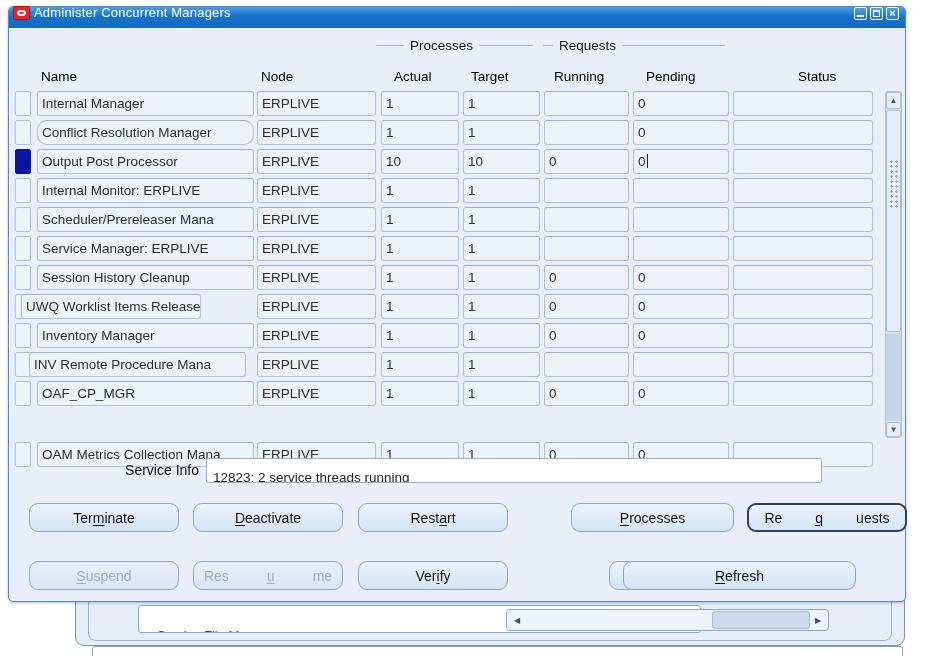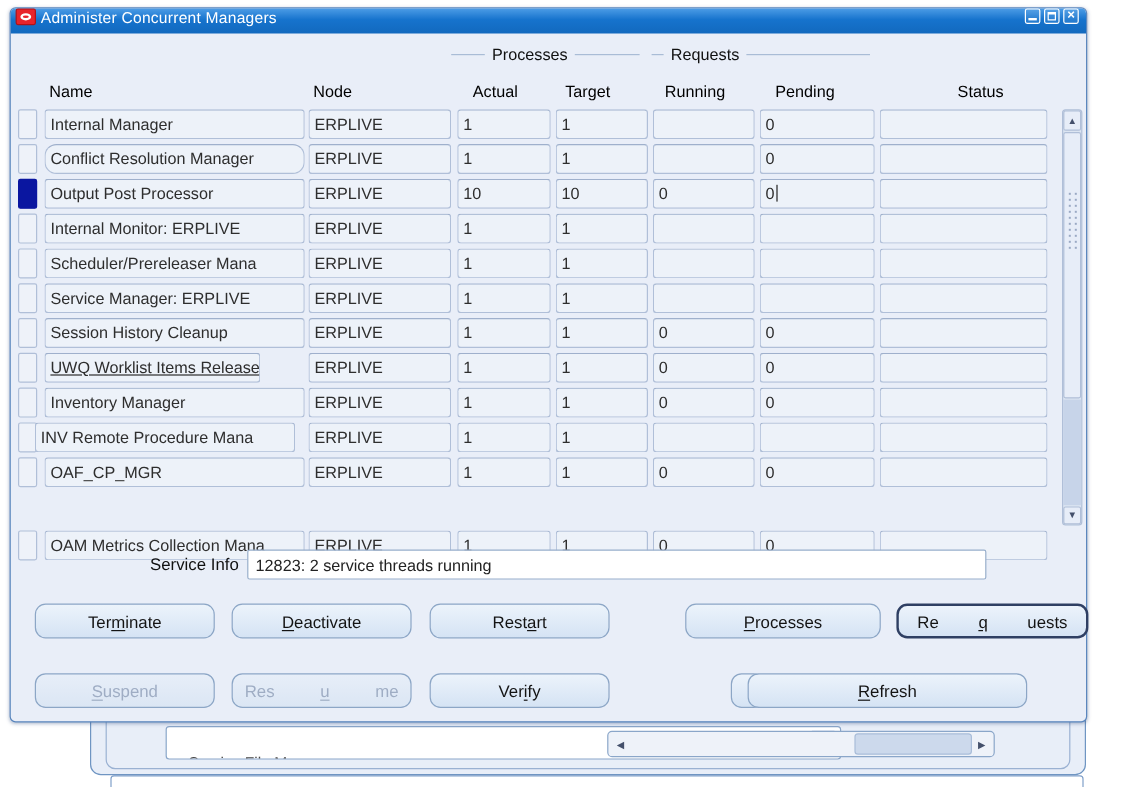--- a/index.html
+++ b/index.html
@@ -25,21 +25,21 @@
     display:flex;align-items:center;justify-content:center;}
   .hs-left{left:1px;} .hs-right{right:1px;}
   .hs-thumb{position:absolute;left:205px;top:1px;width:98px;height:18px;background:#ccd9ec;
     border:1px solid #a9bdd9;border-radius:3px;}
 
   
   .window{position:absolute;left:8px;top:6px;width:898px;height:596px;background:#e9eef8;
     border:1px solid #5b87be;border-radius:5px 5px 5px 5px;z-index:5;box-shadow:0 1px 3px rgba(40,70,120,.35);}
   .titlebar{position:absolute;left:0;top:0;width:100%;height:21px;
     background:linear-gradient(#4c9ce6,#1673cd 45%,#1269be);
-    border-radius:4px 4px 0 0;display:flex;align-items:flex-start;padding:0 4px;}
+    border-radius:4px 4px 0 0;display:flex;align-items:flex-end;padding:8px 4px;}
   .oracle-icon{width:17px;height:14px;background:#e8242b;border-radius:2px;border:1px solid #b11217;
     display:flex;align-items:center;justify-content:center;margin-right:4px;flex:0 0 auto;}
   .oracle-icon i{display:block;width:9px;height:6px;border:2px solid #fff;border-radius:50%;}
   .title-text{color:#ffffff;font-size:13px;letter-spacing:.2px;flex:1 1 auto;white-space:nowrap;overflow:hidden;}
   .win-controls{display:flex;gap:3px;margin-right:2px;}
   .win-btn{width:13px;height:13px;border:1px solid #ffffff;border-radius:2px;position:relative;
     background:rgba(255,255,255,.08);cursor:default;}
   .win-btn .bar{position:absolute;left:2px;bottom:2px;width:7px;height:2px;background:#fff;}
   .win-btn .sq{position:absolute;left:2px;top:2px;width:7px;height:7px;border:1px solid #fff;border-top-width:2px;}
   .win-btn.close{color:#fff;font-size:11px;font-weight:bold;line-height:11px;text-align:center;}
@@ -69,21 +69,21 @@
   .vs-up{top:0;} .vs-down{top:330px;height:15px;}
   .vs-thumb{position:absolute;left:0;top:18px;width:15px;height:222px;background:#e7edf8;
     border:1px solid #b0bfd8;border-radius:2px;}
   .vs-grip{position:absolute;left:2px;top:48px;width:10px;height:50px;
     background-image:radial-gradient(#9aa9c4 1px,transparent 1.2px);background-size:5px 5px;}
   .vs-track-low{position:absolute;left:0;top:241px;width:15px;height:88px;background:#c7d4e9;}
 
   
   .svc-label{position:absolute;left:95px;top:455px;width:95px;text-align:right;font-size:14px;color:#111;}
   .svc-field{position:absolute;left:197px;top:451px;width:616px;height:25px;background:#ffffff;
-    border:1px solid #98aecb;border-radius:2px;font-size:13.5px;color:#222;line-height:23px;padding:1px 6px;
+    border:1px solid #98aecb;border-radius:2px;font-size:13.5px;color:#222;line-height:23px;padding:7px 6px;
     white-space:nowrap;overflow:hidden;}
 
   
   .btn{position:absolute;height:29px;background:linear-gradient(#ecf3fb,#d5e3f4);
     border:1px solid #8ca6c6;border-radius:9px;font-size:14px;color:#141414;
     display:flex;align-items:center;justify-content:center;cursor:default;white-space:nowrap;}
   .btn u{text-decoration:underline;text-underline-offset:2px;}
   .btn.default{border:2px solid #2f3f63;gap:33px;}
   .btn.disabled{color:#9fadc4;background:linear-gradient(#e7eef8,#dbe6f4);}
   .btn-fragment{position:absolute;left:600px;top:554px;width:28px;height:29px;
@@ -214,21 +214,21 @@
           <div class="cell" style="left: 28px; width: 217px;">Session History Cleanup</div>
           <div class="cell" style="left: 248px; width: 119px;">ERPLIVE</div>
           <div class="cell" style="left: 372px; width: 78px;">1</div>
           <div class="cell" style="left: 454px; width: 77px;">1</div>
           <div class="cell" style="left: 535px; width: 85px;">0</div>
           <div class="cell" style="left: 624px; width: 96px;">0</div>
           <div class="cell" style="left: 724px; width: 140px;"></div>
         </div>
         <div class="row" style="top: 287px;">
           <div class="rec"></div>
-          <div class="cell" style="left: 28px; width: 180px; text-decoration: underline;">UWQ Worklist Items Release</div>
+          <div class="cell" style="left: 12px; width: 180px;">UWQ Worklist Items Release</div>
           <div class="cell" style="left: 248px; width: 119px;">ERPLIVE</div>
           <div class="cell" style="left: 372px; width: 78px;">1</div>
           <div class="cell" style="left: 454px; width: 77px;">1</div>
           <div class="cell" style="left: 535px; width: 85px;">0</div>
           <div class="cell" style="left: 624px; width: 96px;">0</div>
           <div class="cell" style="left: 724px; width: 140px;"></div>
         </div>
         <div class="row" style="top: 316px;">
           <div class="rec"></div>
           <div class="cell" style="left: 28px; width: 217px;">Inventory Manager</div>

